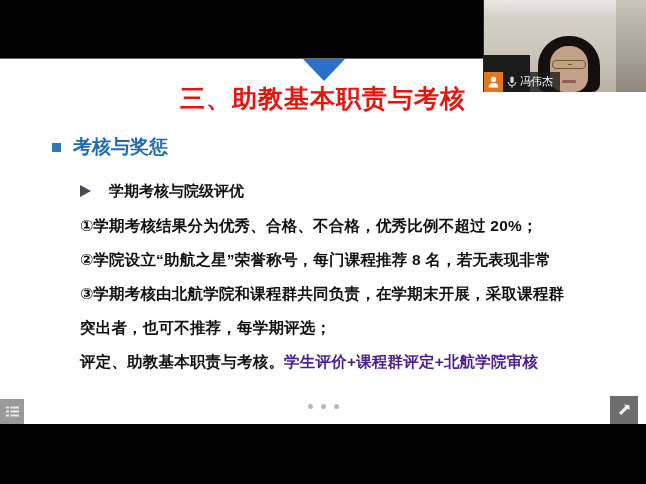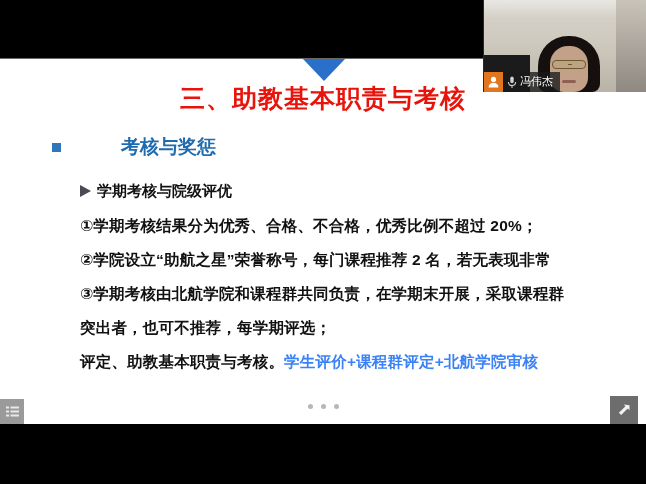--- a/index.html
+++ b/index.html
@@ -87,31 +87,30 @@
     background: #2f76ba;
     display: inline-block;
     flex: 0 0 auto;
   }
   .heading-text {
     color: #1f6bb0;
     font-size: 19px;
     font-weight: bold;
     line-height: 24px;
     white-space: nowrap;
-    margin-left: 48px;
   }
 
   
   .subhead-row {
     position: absolute;
     left: 80px;
     top: 122px;
     display: flex;
     align-items: center;
-    gap: 6px;
+    gap: 18px;
   }
   .arrow-bullet {
     width: 0;
     height: 0;
     border-top: 6px solid transparent;
     border-bottom: 6px solid transparent;
     border-left: 11px solid #4a4a55;
     display: inline-block;
     flex: 0 0 auto;
   }
@@ -132,21 +131,21 @@
   }
   .body-line {
     color: #111111;
     font-size: 15.5px;
     font-weight: bold;
     line-height: 34px;
     letter-spacing: 0.2px;
     white-space: nowrap;
   }
   .red-accent {
-    color: #3b82f6;
+    color: #4c1d95;
   }
 
   
   .slide-left-btn {
     position: absolute;
     left: 0px;
     top: 340px;
     width: 24px;
     height: 25px;
     background: #9a9a9a;
@@ -334,21 +333,21 @@
       <span class="heading-text">考核与奖惩</span>
     </div>
 
     <div class="subhead-row">
       <span class="arrow-bullet"></span>
       <span class="subhead-text">学期考核与院级评优</span>
     </div>
 
     <div class="body-block">
       <div class="body-line">①学期考核结果分为优秀、合格、不合格，优秀比例不超过 20%；</div>
-      <div class="body-line">②学院设立“助航之星”荣誉称号，每门课程推荐 2 名，若无表现非常</div>
+      <div class="body-line">②学院设立“助航之星”荣誉称号，每门课程推荐 8 名，若无表现非常</div>
       <div class="body-line">③学期考核由北航学院和课程群共同负责，在学期末开展，采取课程群</div>
       <div class="body-line">突出者，也可不推荐，每学期评选；</div>
       <div class="body-line">
         <span>评定、助教基本职责与考核。</span><span class="red-accent">学生评价+课程群评定+北航学院审核</span>
       </div>
     </div>
 
     <div class="slide-left-btn">
       <span>
         <svg width="13" height="11" viewBox="0 0 13 11">

